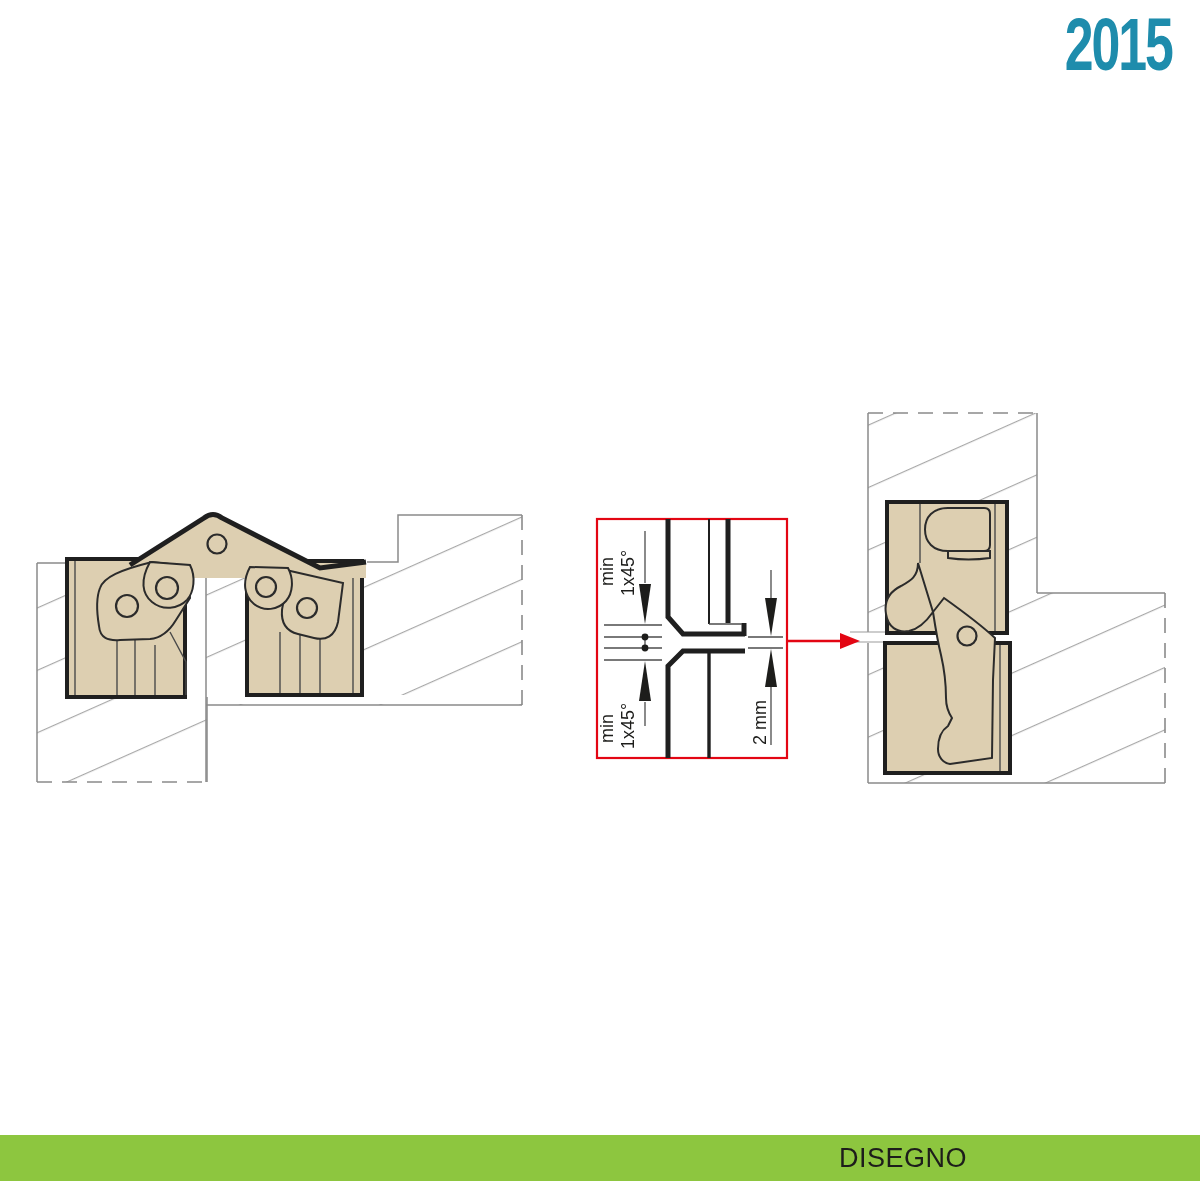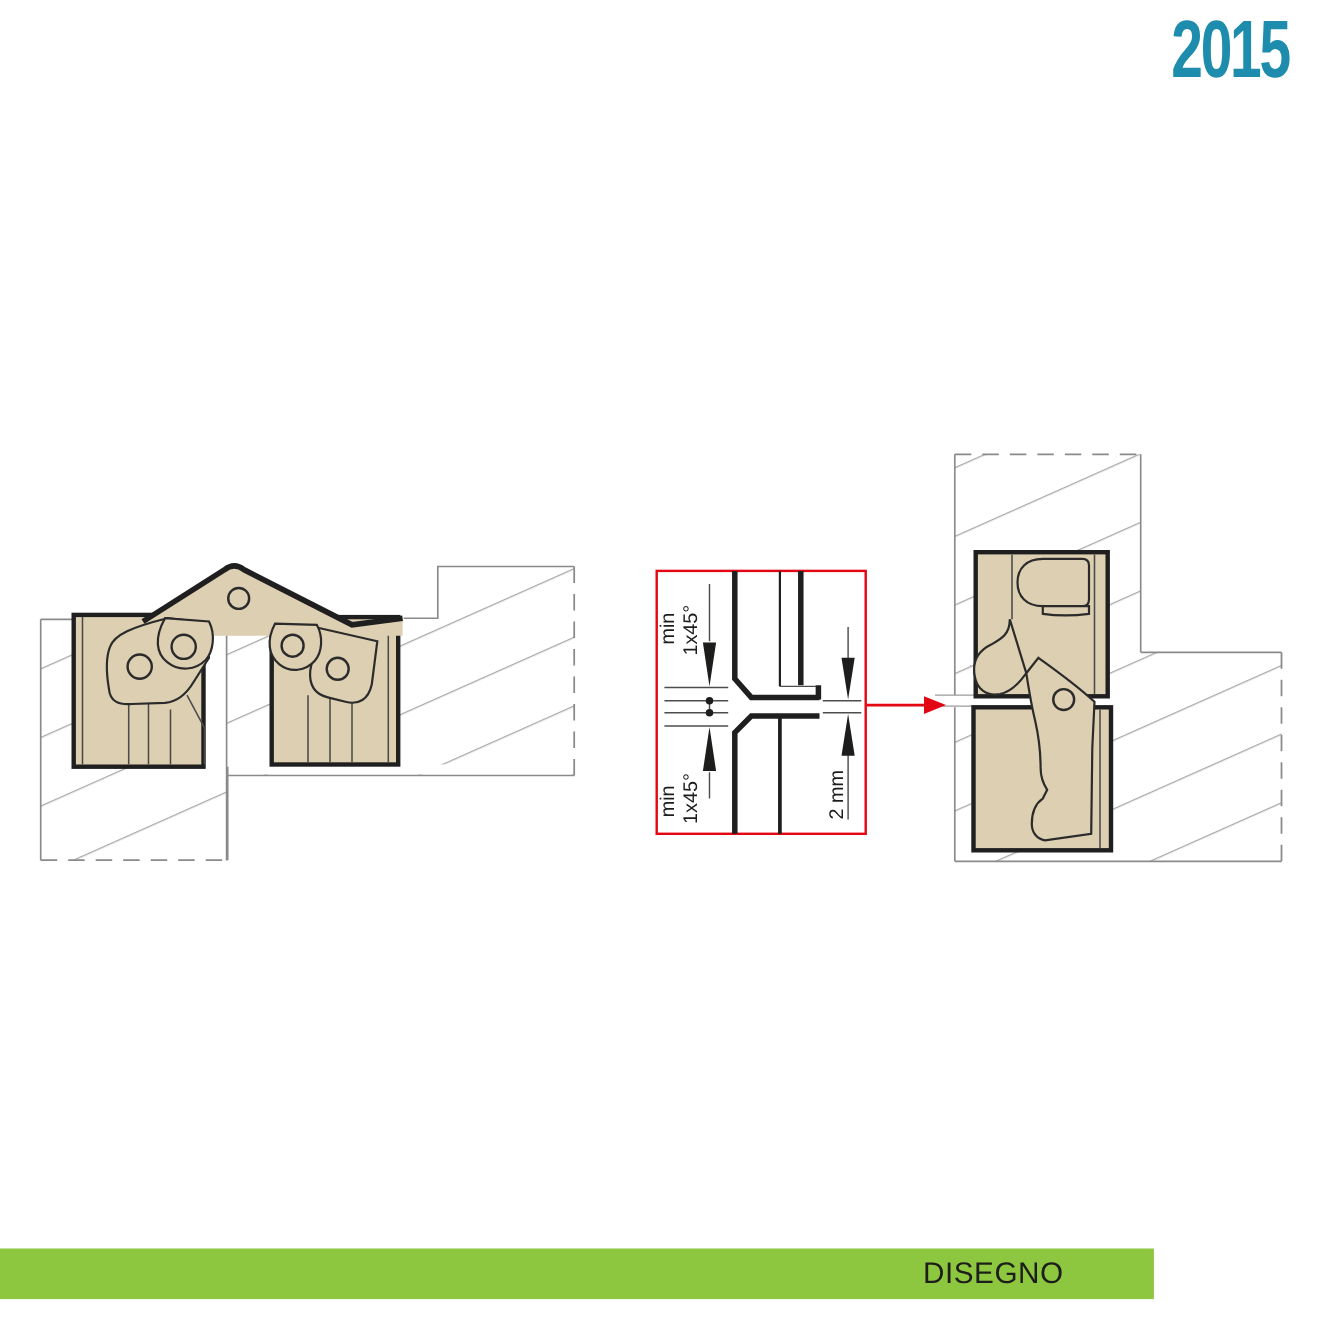--- a/index.html
+++ b/index.html
@@ -5,21 +5,21 @@
   html,body{margin:0;padding:0;background:#fff;width:1200px;height:1200px;overflow:hidden;
             font-family:"Liberation Sans", sans-serif;}
   .stage{position:relative;width:1200px;height:1200px;background:#fff;text-align:center;}
 
   
   .year{position:absolute;top:8px;right:28px;color:#1e8cac;font-weight:bold;
         font-size:74px;letter-spacing:-3px;transform:scaleX(.70);transform-origin:100% 0;
         line-height:1;}
 
   
-  .footer{position:absolute;left:0;top:1135px;width:1049px;height:46px;background:#8dc63f;}
+  .footer{position:absolute;left:0;top:1135px;width:1200px;height:46px;background:#8dc63f;}
   .footer-label{position:absolute;left:903px;top:50%;transform:translate(-50%,-50%);
         color:#1d1d1b;font-size:27px;letter-spacing:.5px;}
 
   svg{position:absolute;left:0;top:0;}
   .ln  {stroke:#8a8a8a;stroke-width:1.5;fill:none;}
   .lnt {stroke:#9c9c9c;stroke-width:1.2;fill:none;}
   .dash{stroke:#8a8a8a;stroke-width:1.6;fill:none;stroke-dasharray:15 10;}
   .dark{stroke:#1f1f1f;fill:none;}
   .wood{fill:#ddcfb1;}
   .wb  {fill:#ddcfb1;stroke:#1f1f1f;stroke-width:4;}

